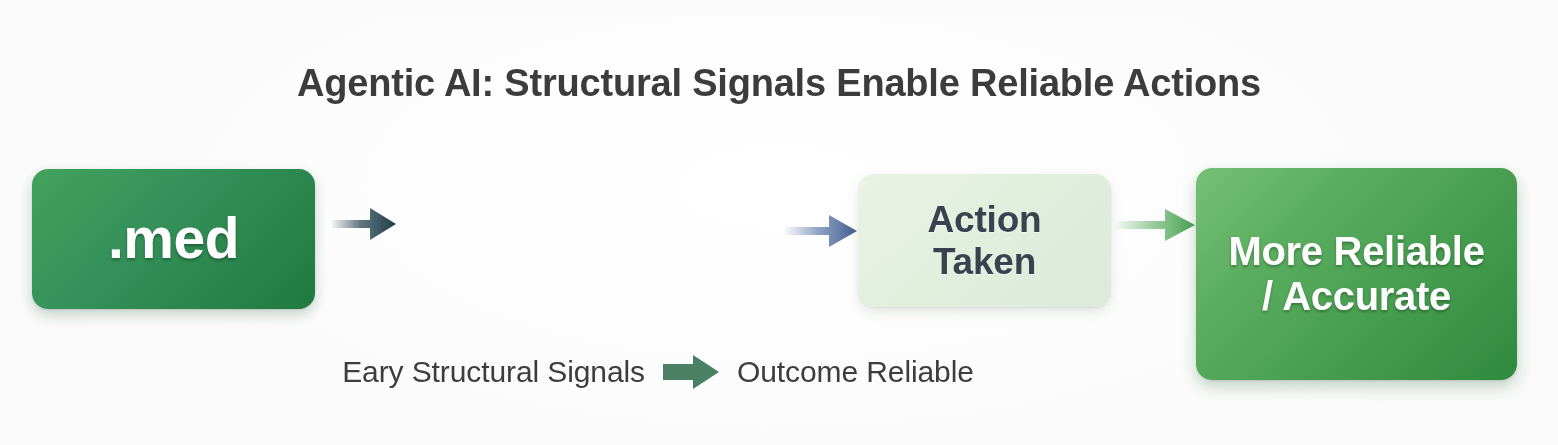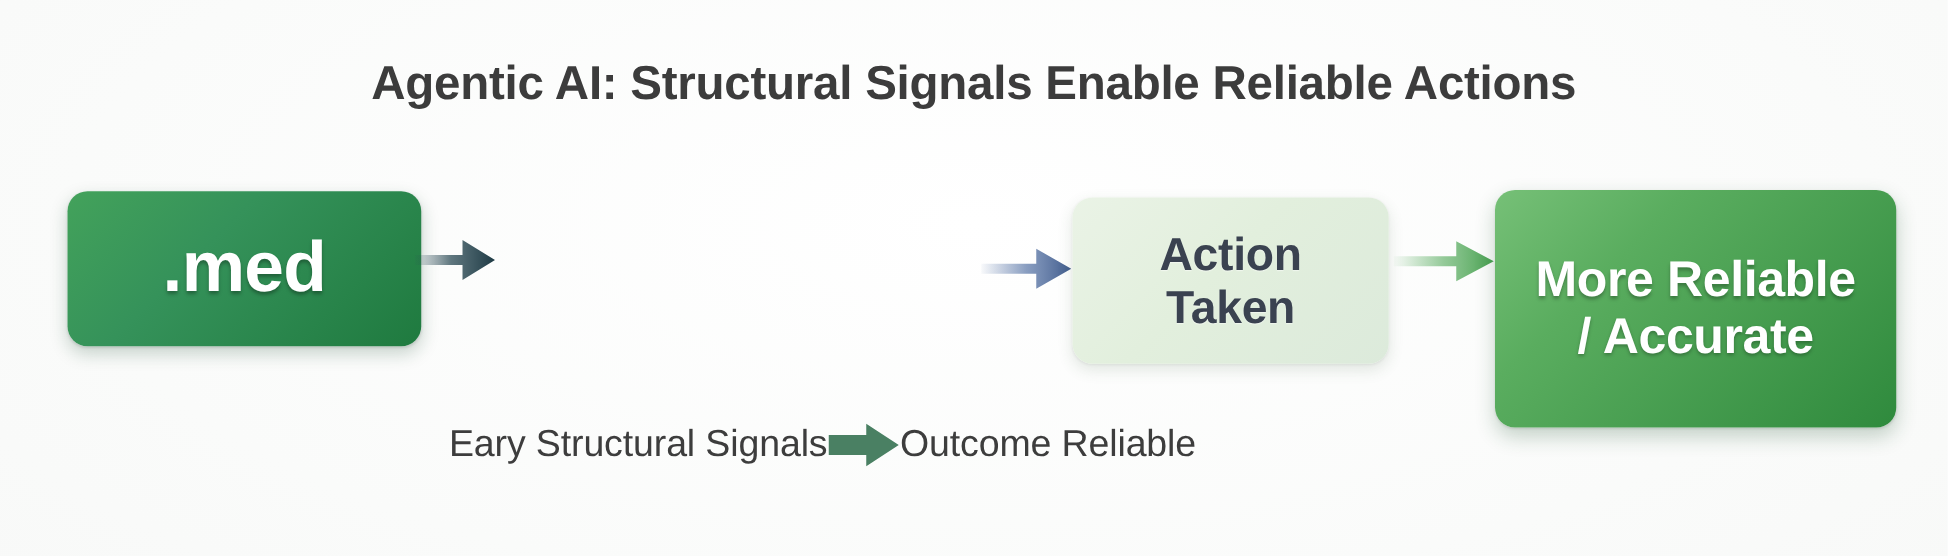--- a/index.html
+++ b/index.html
@@ -13,20 +13,21 @@
     font-family: "Liberation Sans", sans-serif;
     overflow: hidden;
     position: relative;
   }
 
   .canvas {
     position: absolute;
     inset: 0;
     background:
       radial-gradient(ellipse 1200px 500px at 50% 40%, #ffffff 0%, #fafbfa 60%, #f7f8f7 100%);
+    margin-top: 16px;
   }
 
   
   .title {
     position: absolute;
     top: 46px;
     left: 0;
     width: 1558px;
     text-align: center;
     font-size: 38px;
@@ -55,24 +56,24 @@
     box-sizing: border-box;
   }
   .box .label {
     display: block;
     line-height: 1.12;
     white-space: pre-line;
   }
 
   
   .box-med {
-    left: 54px;
+    left: 32px;
     top: 13px;
     width: 283px;
-    height: 124px;
+    height: 140px;
     background: linear-gradient(135deg, #43a25b 0%, #35925a 38%, #1f7a3f 100%);
     box-shadow: 0 6px 14px rgba(20,70,40,0.22), 0 1px 2px rgba(0,0,0,0.10);
   }
   .box-med .label {
     color: #ffffff;
     font-size: 57px;
     font-weight: bold;
     letter-spacing: -0.5px;
     text-shadow: 0 2px 3px rgba(0,0,0,0.30);
   }
@@ -109,21 +110,21 @@
     font-weight: bold;
     letter-spacing: -0.2px;
     text-shadow: 0 1px 1px rgba(255,255,255,0.55);
   }
 
   
   .box-reliable {
     left: 1196px;
     top: 12px;
     width: 321px;
-    height: 190px;
+    height: 212px;
     background: linear-gradient(135deg, #76c077 0%, #5aad5f 30%, #2f8a3d 100%);
     box-shadow: 0 7px 16px rgba(25,80,40,0.24), 0 1px 2px rgba(0,0,0,0.10);
   }
   .box-reliable .label {
     color: #ffffff;
     font-size: 40px;
     font-weight: bold;
     letter-spacing: -0.3px;
     text-shadow: 0 2px 3px rgba(0,0,0,0.28);
   }
@@ -141,20 +142,21 @@
 
   
   .caption {
     position: absolute;
     left: 0;
     top: 338px;
     width: 1316px;
     display: flex;
     align-items: center;
     justify-content: center;
+    gap: 17px;
   }
   .caption-text {
     font-size: 30px;
     color: #3d3d3d;
     letter-spacing: -0.1px;
     white-space: nowrap;
   }
   .caption-arrow {
     width: 58px;
     height: 36px;

